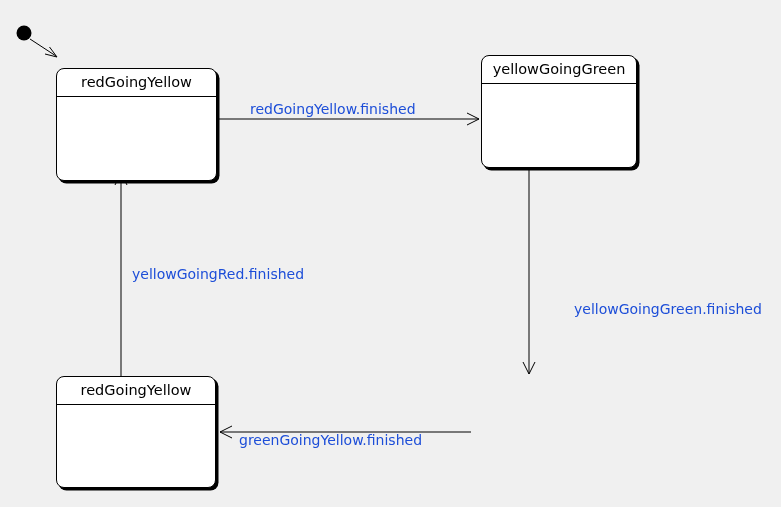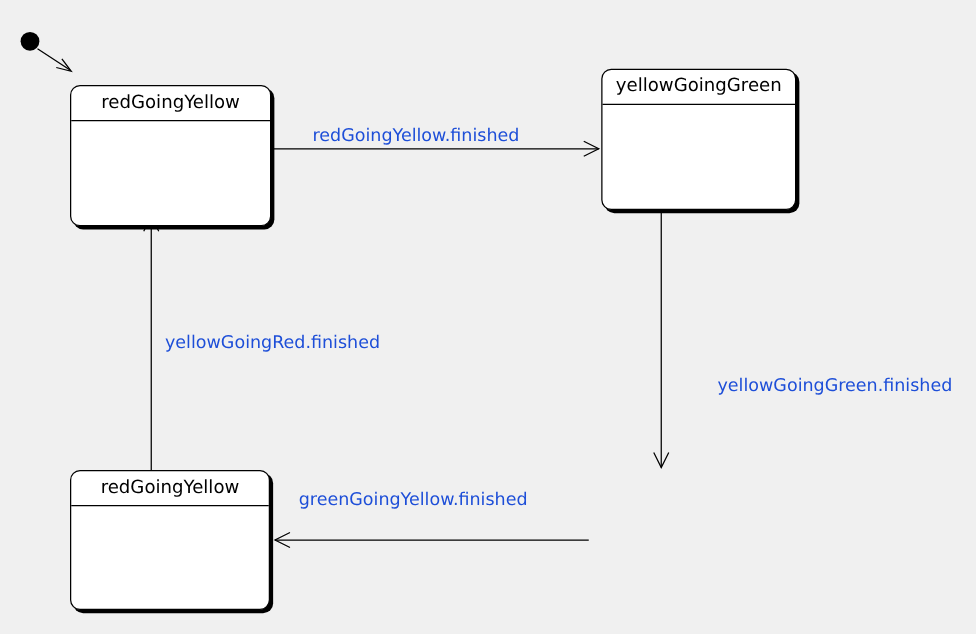--- a/index.html
+++ b/index.html
@@ -103,17 +103,17 @@
 
   <div class="state" style="left:56px; top:376px; width:160px; height:112px;">
     <div class="state-title">redGoingYellow</div>
     <div class="state-body"></div>
   </div>
 
   <div class="t-label" style="left:250px; top:101px;">redGoingYellow.finished</div>
 
   <div class="t-label" style="left:574px; top:273px;margin-top:28px;">yellowGoingGreen.finished</div>
 
-  <div class="t-label" style="left:239px; top:392px;">greenGoingYellow.finished</div>
+  <div class="t-label" style="left:239px; top:432px;">greenGoingYellow.finished</div>
 
   <div class="t-label" style="left:132px; top:266px;">yellowGoingRed.finished</div>
 
 </div>
 
 </body></html>

